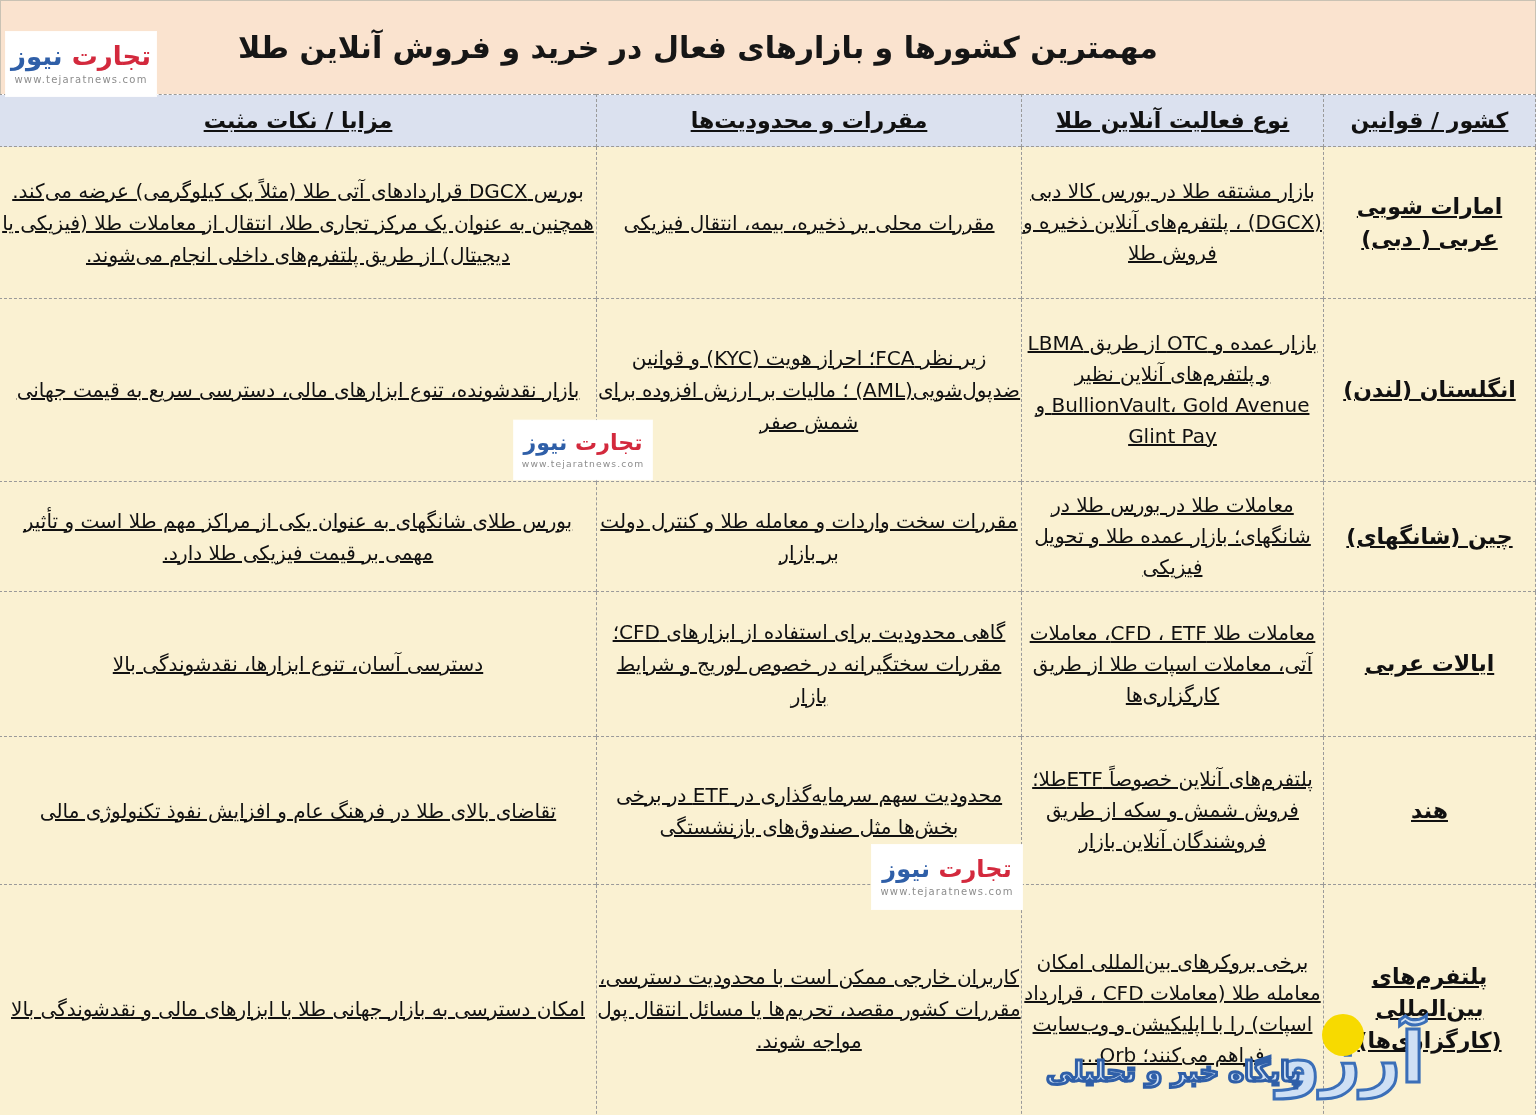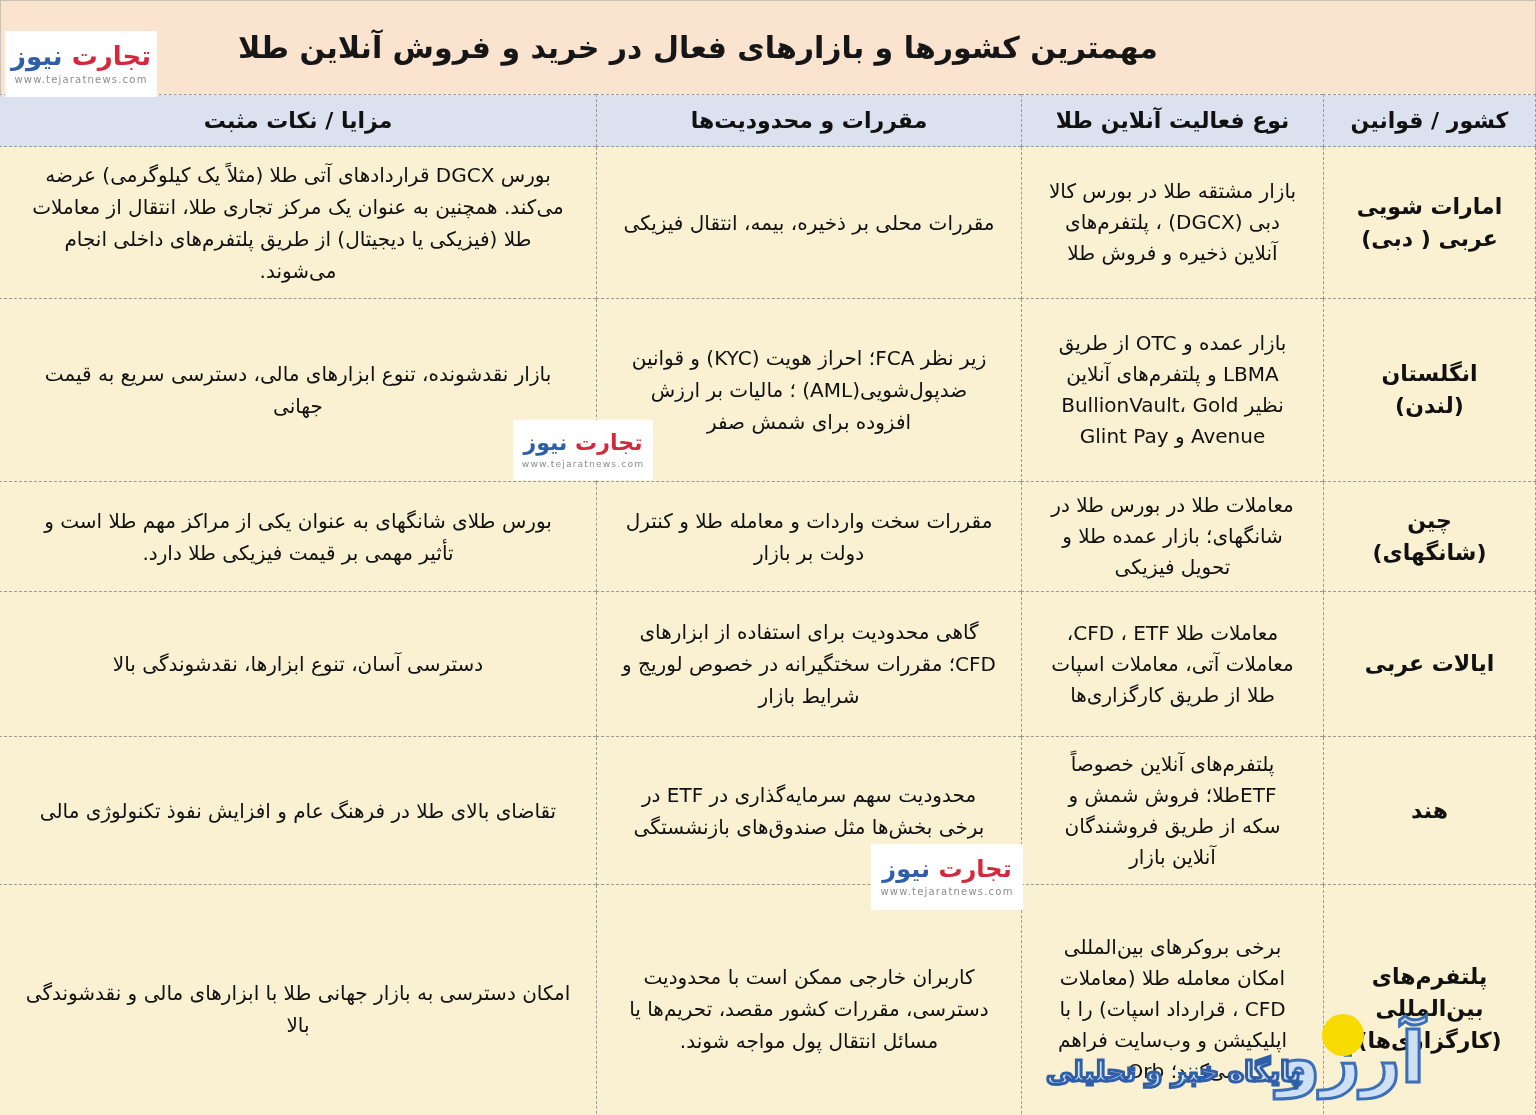--- a/index.html
+++ b/index.html
@@ -82,21 +82,22 @@
   
   table.grid {
     width: 1536px;
     border-collapse: collapse;
     table-layout: fixed;
     direction: rtl;
   }
   table.grid td, table.grid th {
     border: 1px dashed #9a9a9a;
     vertical-align: middle;
-    padding: 8px 25px;
+    padding: 8px 0;
+    text-decoration: underline;
   }
 
   thead th {
     background: #dbe1ef;
     height: 52px;
     font-size: 22px;
     font-weight: bold;
     color: #111111;
     text-align: center;
     padding: 4px 10px;

